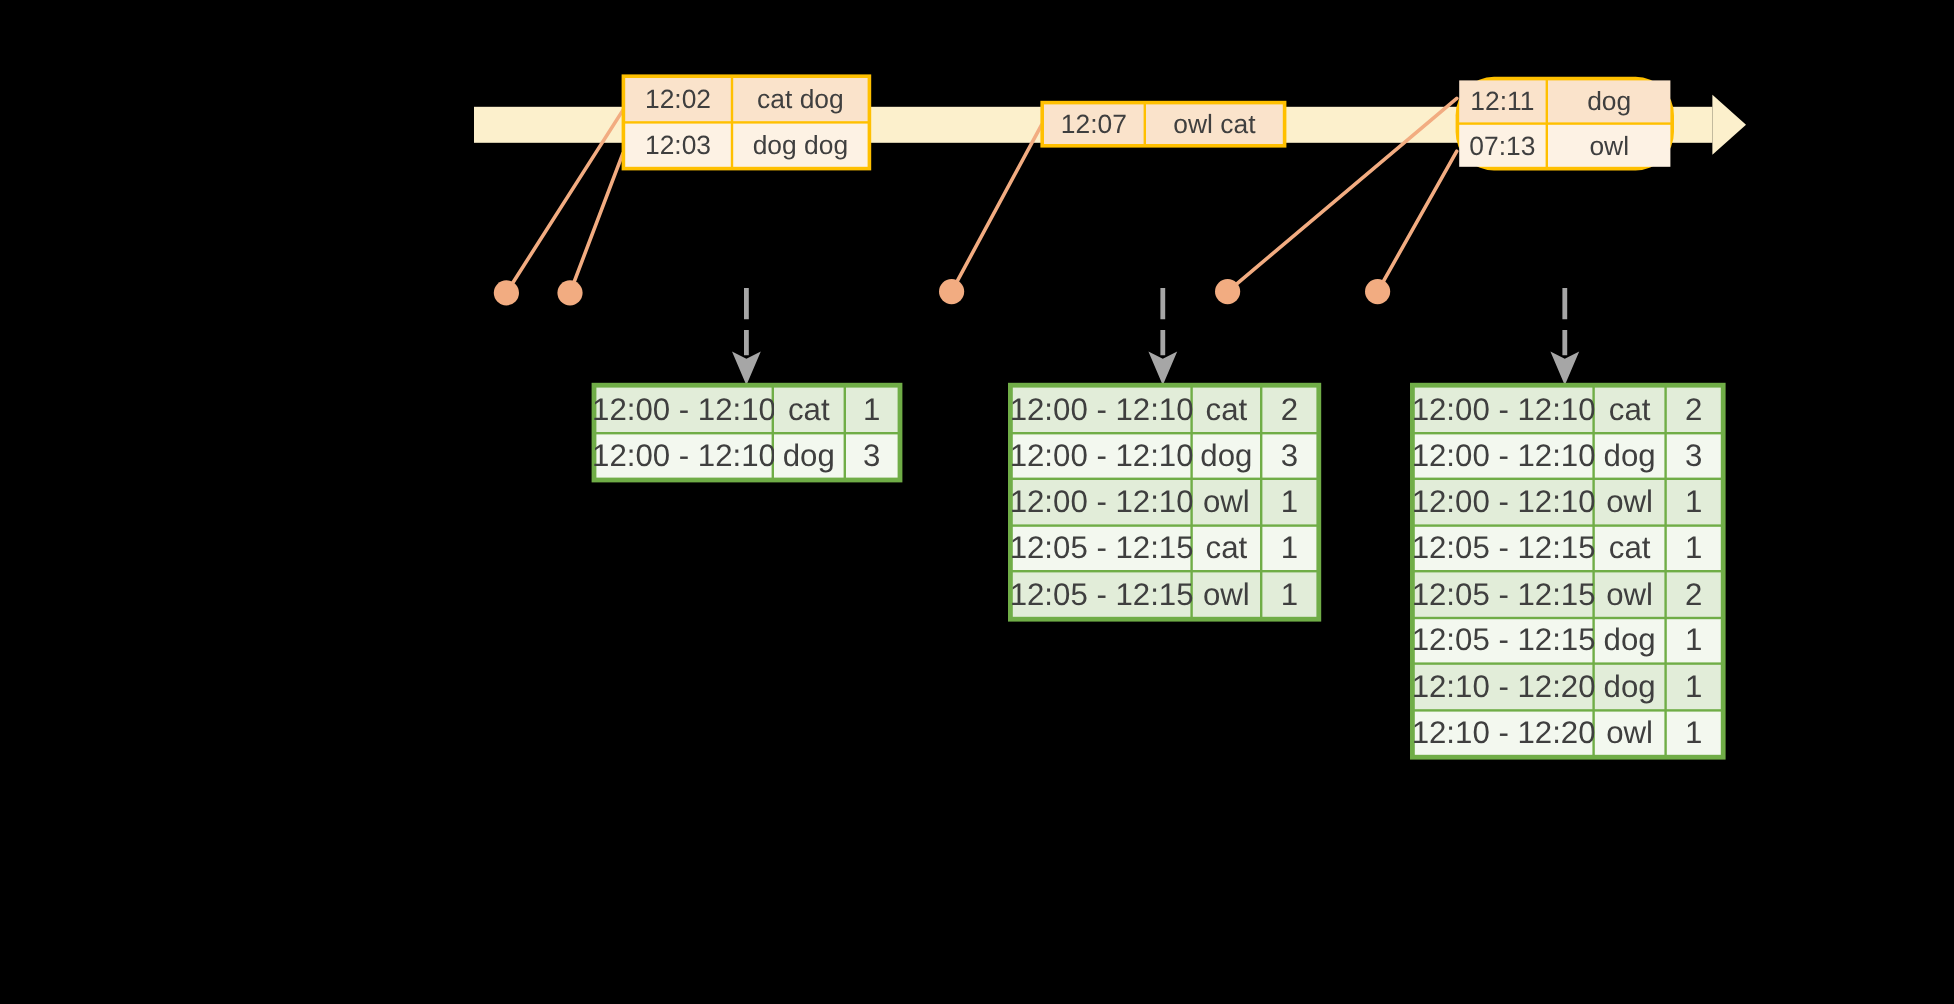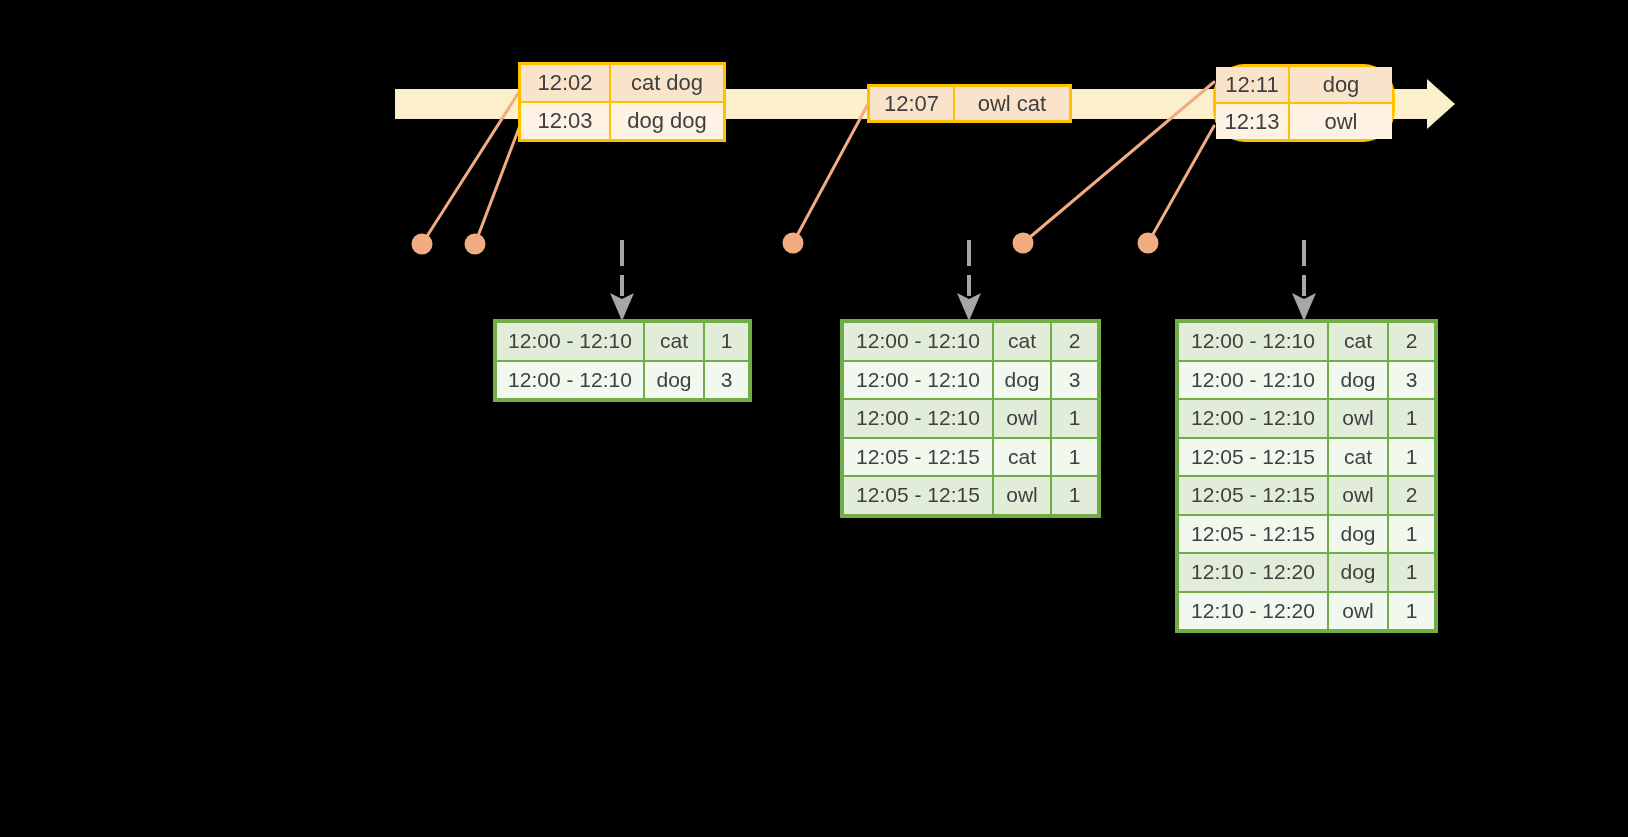--- a/index.html
+++ b/index.html
@@ -24,21 +24,21 @@
   .evt-grid{display:grid;gap:2px;}
   .evt-table .cell{display:flex;align-items:center;justify-content:center;
     font-size:22px;white-space:nowrap;}
   .evt-table .dark{background:var(--event-fill-dark,#fae3cb);}
   .evt-table .light{background:var(--event-fill-light,#fdf2e4);text-align:right;}
 
   
   .res-table{position:absolute;background:var(--result-border,#70ad47);padding:4px;}
   .res-grid{display:grid;gap:2px;}
   .res-table .cell{display:flex;align-items:center;justify-content:center;
-    font-size:21px;white-space:nowrap;}
+    font-size:26px;white-space:nowrap;}
   .res-table .dark{background:var(--result-fill-dark,#e2edd9);}
   .res-table .light{background:var(--result-fill-light,#f3f8ef);}
 </style>
 </head>
 <body>
 
 <div class="canvas">
 
   <svg class="overlay" width="1628" height="837" viewBox="0 0 1628 837">
 
@@ -80,21 +80,21 @@
     <div class="evt-grid" style="grid-template-columns:83px 114px;grid-auto-rows:33px;">
       <div class="cell dark">12:07</div>
       <div class="cell dark">owl cat</div>
     </div>
   </div>
 
   <div class="evt-table" style="left:1213px;top:64px;border-radius:32px;">
     <div class="evt-grid" style="grid-template-columns:72px 102px;grid-auto-rows:35px;">
       <div class="cell dark">12:11</div>
       <div class="cell dark">dog</div>
-      <div class="cell light">12:13</div>
+      <div class="cell light">07:13</div>
       <div class="cell light">owl</div>
     </div>
   </div>
 
   <div class="res-table" style="left:493px;top:319px;">
     <div class="res-grid" style="grid-template-columns:146px 58px 43px;grid-auto-rows:36.5px;">
       <div class="cell dark">12:00 - 12:10</div>
       <div class="cell dark">cat</div>
       <div class="cell dark">1</div>
       <div class="cell light">12:00 - 12:10</div>

